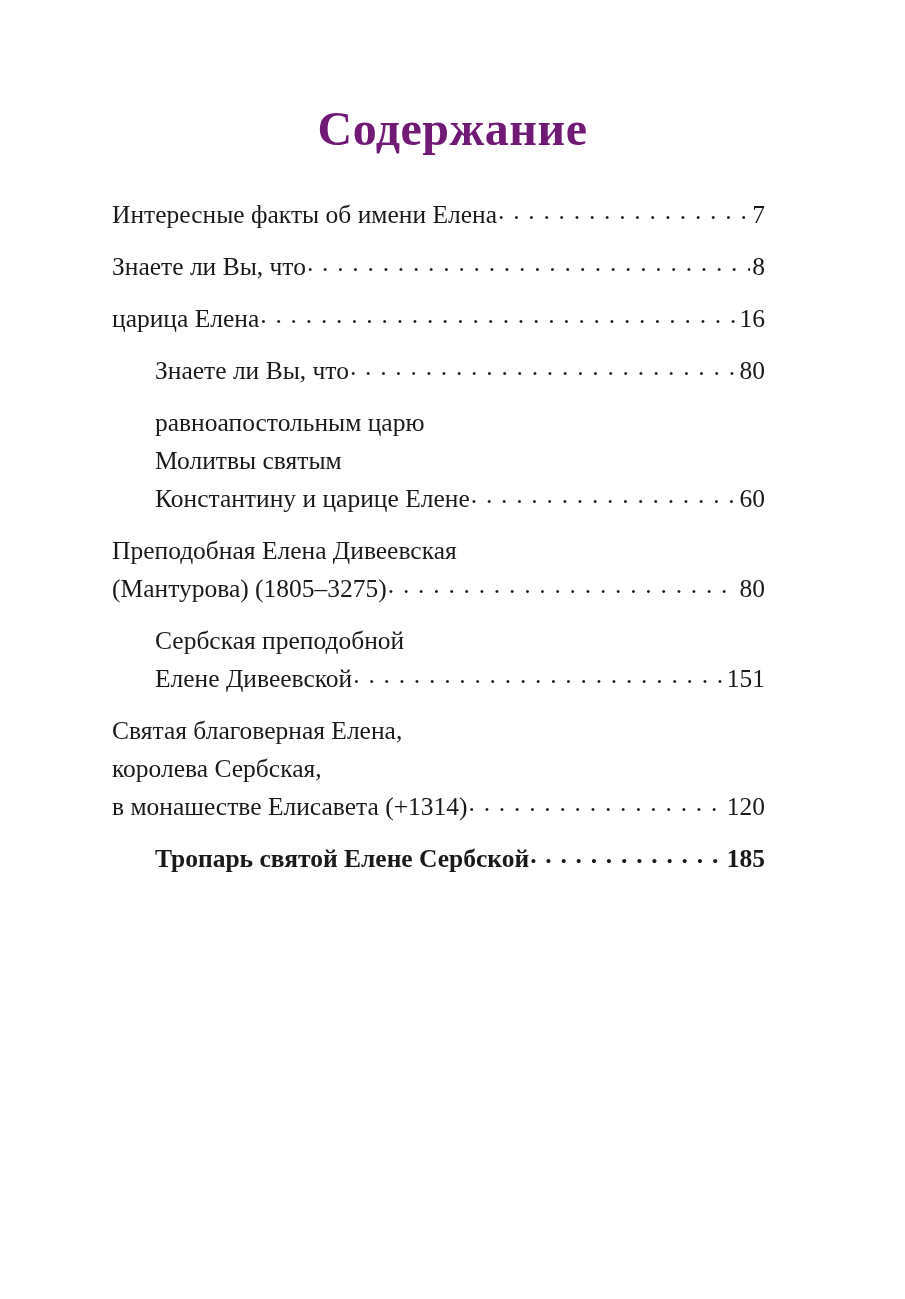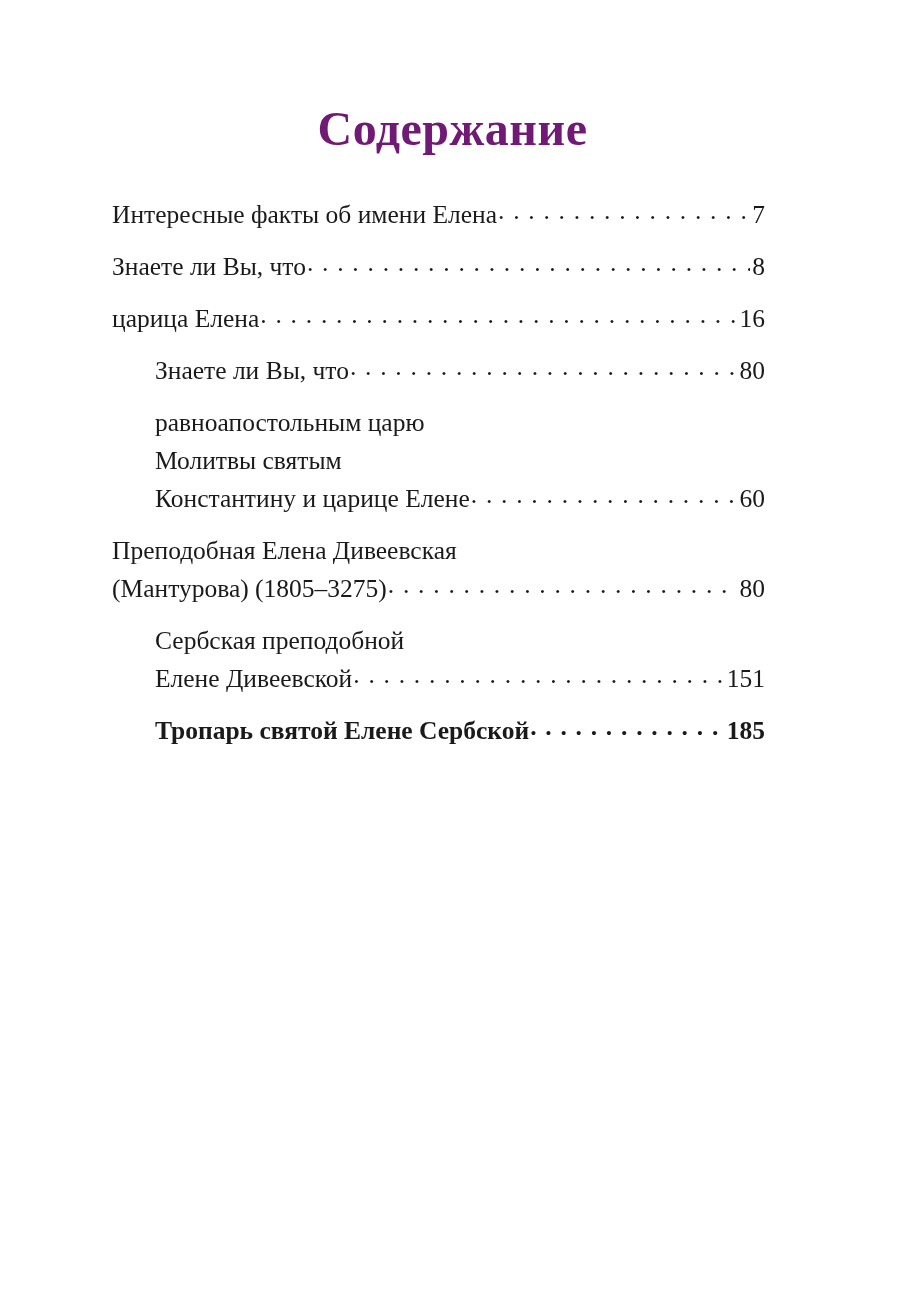--- a/index.html
+++ b/index.html
@@ -160,20 +160,33 @@
       <div class="toc-entry level-1">
         <div class="toc-line cont">
           <span class="entry-text">Сербская преподобной</span>
         </div>
         <div class="toc-line">
           <span class="entry-text">Елене Дивеевской </span>
           <span class="leader"></span>
           <span class="page-num">151</span>
         </div>
       </div>
+      <div class="toc-entry level-0">
+        <div class="toc-line cont">
+          <span class="entry-text">Святая благоверная Елена,</span>
+        </div>
+        <div class="toc-line cont">
+          <span class="entry-text">королева Сербская,</span>
+        </div>
+        <div class="toc-line">
+          <span class="entry-text">в монашестве Елисавета (+1314)</span>
+          <span class="leader"></span>
+          <span class="page-num">120</span>
+        </div>
+      </div>
       <div class="toc-entry level-1">
         <div class="toc-line">
           <span class="entry-text">Тропарь святой Елене Сербской</span>
           <span class="leader"></span>
           <span class="page-num">185</span>
         </div>
       </div>
     </div>
 
 </div>

